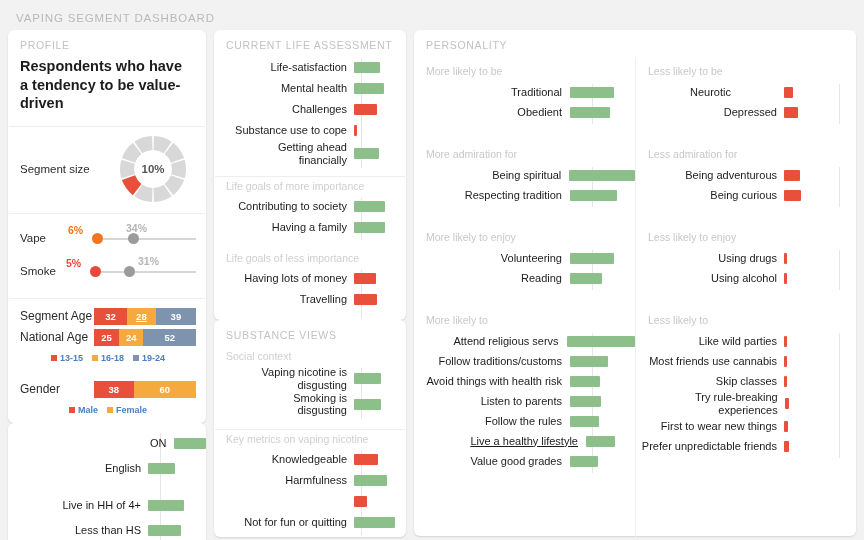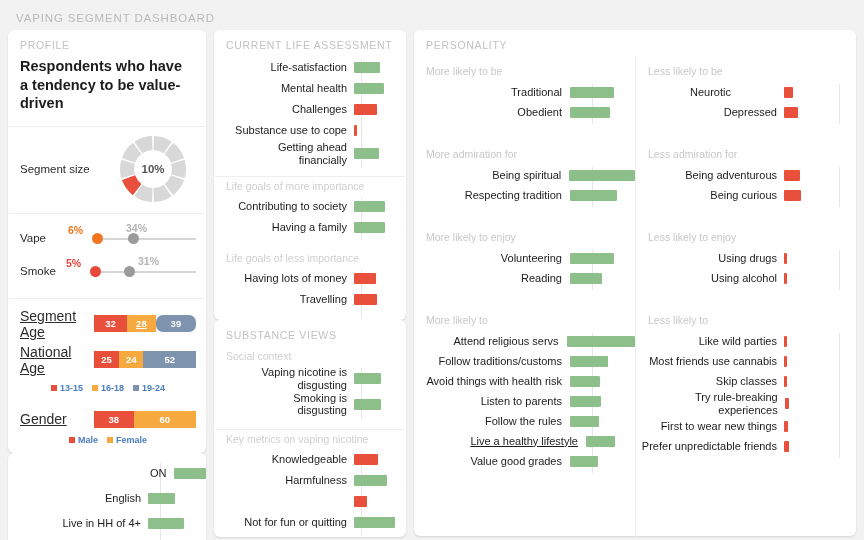--- a/index.html
+++ b/index.html
@@ -62,21 +62,21 @@
     position: absolute; left: 18px; right: 0; top: 13px; height: 1.5px;
     background: #d6d6d6;
   }
   .dot { position: absolute; top: 8px; width: 11px; height: 11px; border-radius: 50%; }
   .dot-val {
     position: absolute; font-size: 10.5px; font-weight: 700; top: -1px;
   }
 
   .stack-block { padding: 9px 10px 6px 12px; }
   .stack-row { display: flex; align-items: center; margin-bottom: 4px; }
-  .stack-row .name { font-size: 14px; color: #2b2b2b; width: 74px; text-decoration: underline; }
+  .stack-row .name { font-size: 12px; color: #2b2b2b; width: 74px; }
   .stack-bar { display: flex; height: 17px; flex: 1; }
   .seg {
     display: flex; align-items: center; justify-content: center;
     font-size: 9.5px; color: #fff; font-weight: 700;
   }
   .legend {
     display: flex; justify-content: center; gap: 9px;
     font-size: 9px; color: #4a7fbf; padding: 3px 0 2px 0; font-weight: 700;
   }
   .legend span.sw {
@@ -173,21 +173,21 @@
             </div>
           </div>
         <div class="divider"></div>
 
         <div class="stack-block" id="age-block">
             <div class="stack-row">
               <div class="name">Segment Age</div>
               <div class="stack-bar">
                 <div class="seg" style="flex: 32 1 0%; background: rgb(232, 80, 60);">32</div>
                 <div class="seg" style="flex: 28 1 0%; background: rgb(245, 169, 63); text-decoration: underline;">28</div>
-                <div class="seg" style="flex: 39 1 0%; background: rgb(126, 147, 173); border-radius: 7px;">39</div>
+                <div class="seg" style="flex: 39 1 0%; background: rgb(126, 147, 173);">39</div>
               </div>
             </div>
             <div class="stack-row">
               <div class="name">National Age</div>
               <div class="stack-bar">
                 <div class="seg" style="flex: 25 1 0%; background: rgb(232, 80, 60);">25</div>
                 <div class="seg" style="flex: 24 1 0%; background: rgb(245, 169, 63);">24</div>
                 <div class="seg" style="flex: 52 1 0%; background: rgb(126, 147, 173);">52</div>
               </div>
             </div>
@@ -218,21 +218,21 @@
         <div class="bars mid-bars" id="attr-bars" style="padding-left:0;">
           <div class="refline" style="left:152px;"></div>
         <div class="brow" style="min-height: 25px;">
               <div class="blabel" style="width: 168px;">ON</div>
               <div class="bar" style="width: 33px; background: rgb(140, 191, 138);"></div>
             </div>
             <div class="brow" style="min-height: 25px;">
               <div class="blabel" style="width: 140px;">English</div>
               <div class="bar" style="width: 27px; background: rgb(140, 191, 138);"></div>
             </div>
-            <div class="brow" style="min-height: 25px;">
+            <div class="brow" style="min-height: 25px; margin-top: 12px;">
               <div class="blabel" style="width: 140px;">Live in HH of 4+</div>
               <div class="bar" style="width: 36px; background: rgb(140, 191, 138);"></div>
             </div>
             <div class="brow" style="min-height: 25px;">
               <div class="blabel" style="width: 140px;">Less than HS</div>
               <div class="bar" style="width: 33px; background: rgb(140, 191, 138);"></div>
             </div>
             <div class="brow" style="min-height: 25px;">
               <div class="blabel" style="width: 140px;">Student</div>
               <div class="bar" style="width: 28px; background: rgb(140, 191, 138);"></div>

